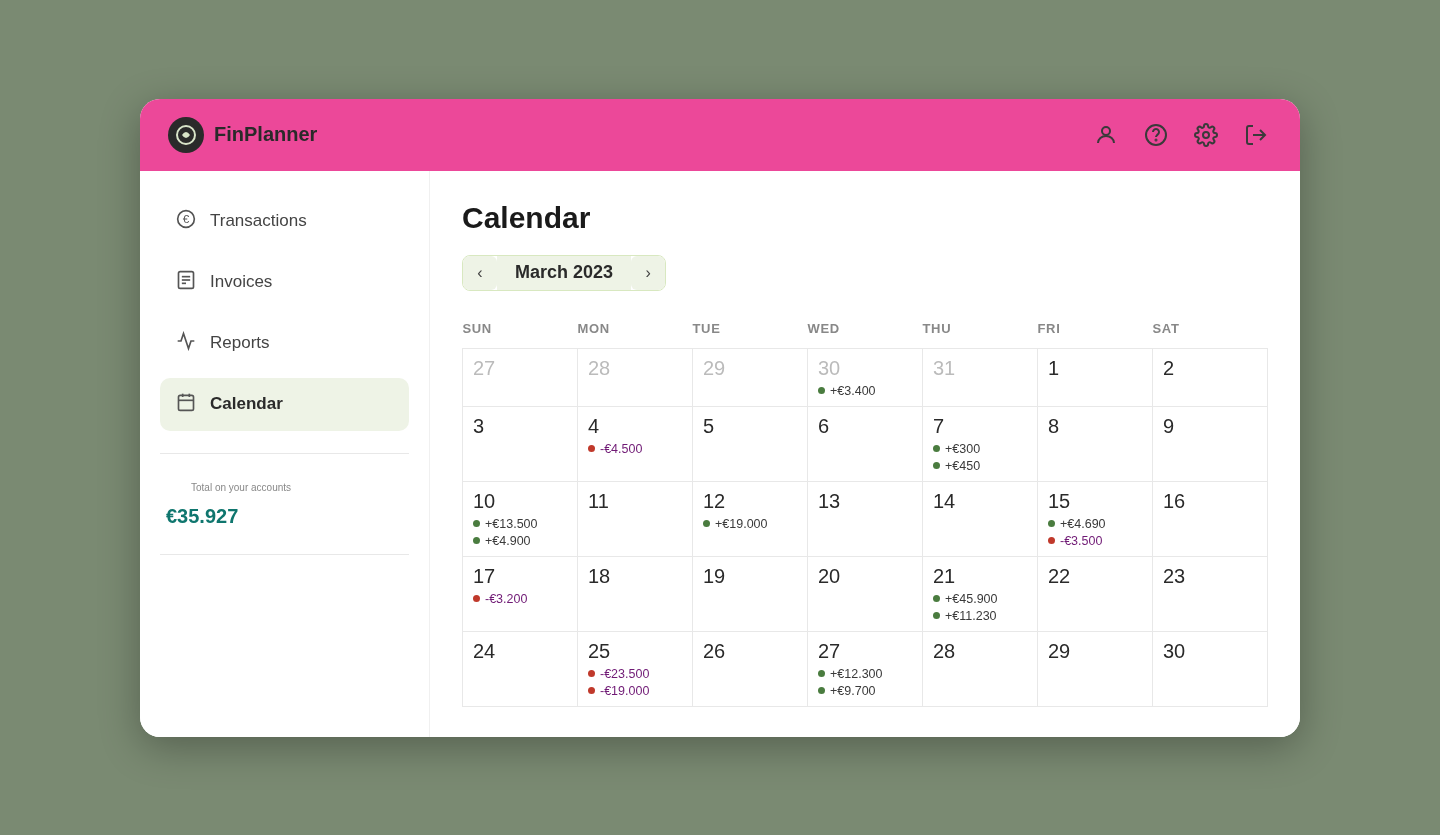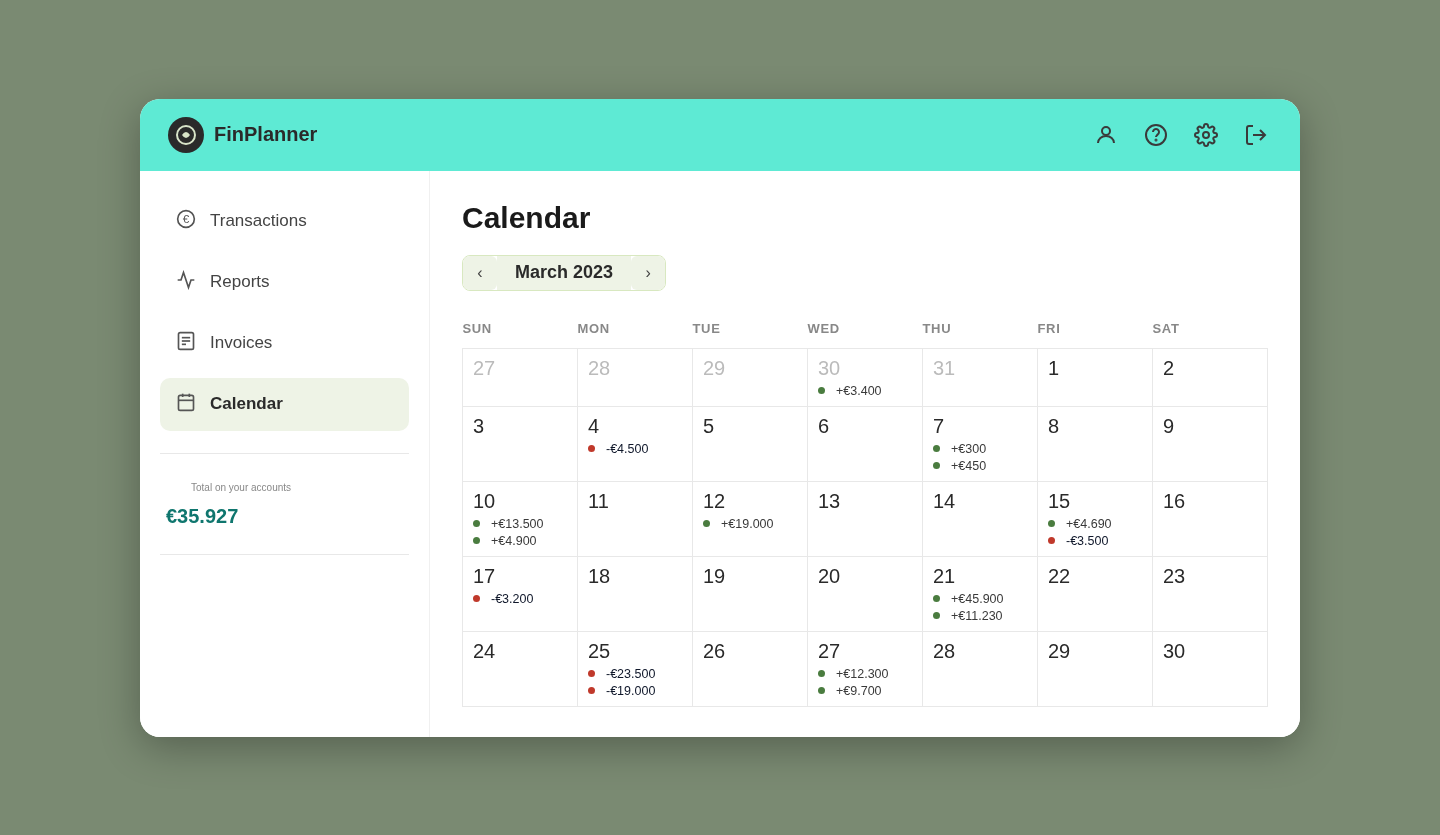--- a/index.html
+++ b/index.html
@@ -12,21 +12,21 @@
       font-family: -apple-system, BlinkMacSystemFont, 'Segoe UI', sans-serif;
     }
     .app-window {
       width: 1160px;
       background: #fff;
       border-radius: 20px;
       overflow: hidden;
       box-shadow: 0 10px 40px rgba(0,0,0,0.3);
     }
     .header {
-      background: #5eead4;
+      background: #ec4899;
       display: flex;
       align-items: center;
       justify-content: space-between;
       padding: 18px 28px;
     }
     .header-logo {
       display: flex;
       align-items: center;
       gap: 10px;
       font-size: 20px;
@@ -182,37 +182,37 @@
       font-weight: 500;
       display: block;
       margin-bottom: 4px;
     }
     .calendar td.other-month .day-num {
       color: #bbb;
     }
     .cal-entry {
       display: flex;
       align-items: center;
-      gap: 11px;
+      gap: 5px;
       font-size: 12.5px;
       margin-top: 3px;
     }
     .cal-entry .dot {
       width: 7px;
       height: 7px;
       border-radius: 50%;
       flex-shrink: 0;
     }
     .dot-green { background: #4a7c3f; }
     .dot-red { background: #c0392b; }
     .cal-entry .entry-text {
       font-size: 12.5px;
     }
     .entry-green { color: #3a3a3a; }
-    .entry-red { color: #0f172a; text-align: center; }
+    .entry-red { color: #701a75; text-align: center; }
   </style>
 </head>
 <body>
 
 <div class="app-window">
 
   <div class="header">
     <div class="header-logo">
       <div class="logo-icon">
         <svg width="22" height="22" viewBox="0 0 22 22" fill="none">
@@ -256,41 +256,41 @@
 
     <div class="sidebar">
       <div class="sidebar-item">
         <span class="icon">
           <svg width="20" height="20" viewBox="0 0 24 24" fill="none" stroke="currentColor" stroke-width="2">
             <circle cx="12" cy="12" r="10"></circle>
             <text x="8" y="17" font-size="14" fill="currentColor" stroke="none">€</text>
           </svg>
         </span>
         <span>Transactions</span>
-      </div>
-
-      <div class="sidebar-item">
-        <span class="icon">
-          <svg width="20" height="20" viewBox="0 0 24 24" fill="none" stroke="currentColor" stroke-width="2">
-            <polyline points="22 12 18 12 15 21 9 3 6 12 2 12"></polyline>
-          </svg>
-        </span>
-        <span>Reports</span>
       </div>
 
       <div class="sidebar-item">
         <span class="icon">
           <svg width="20" height="20" viewBox="0 0 24 24" fill="none" stroke="currentColor" stroke-width="2">
             <rect x="3" y="2" width="18" height="20" rx="2"></rect>
             <line x1="7" y1="8" x2="17" y2="8"></line>
             <line x1="7" y1="12" x2="17" y2="12"></line>
             <line x1="7" y1="16" x2="12" y2="16"></line>
           </svg>
         </span>
         <span>Invoices</span>
+      </div>
+
+      <div class="sidebar-item">
+        <span class="icon">
+          <svg width="20" height="20" viewBox="0 0 24 24" fill="none" stroke="currentColor" stroke-width="2">
+            <polyline points="22 12 18 12 15 21 9 3 6 12 2 12"></polyline>
+          </svg>
+        </span>
+        <span>Reports</span>
       </div>
 
       <div class="sidebar-item active">
         <span class="icon">
           <svg width="20" height="20" viewBox="0 0 24 24" fill="none" stroke="currentColor" stroke-width="2">
             <rect x="3" y="4" width="18" height="18" rx="2"></rect>
             <line x1="16" y1="2" x2="16" y2="6"></line>
             <line x1="8" y1="2" x2="8" y2="6"></line>
             <line x1="3" y1="10" x2="21" y2="10"></line>
           </svg>

